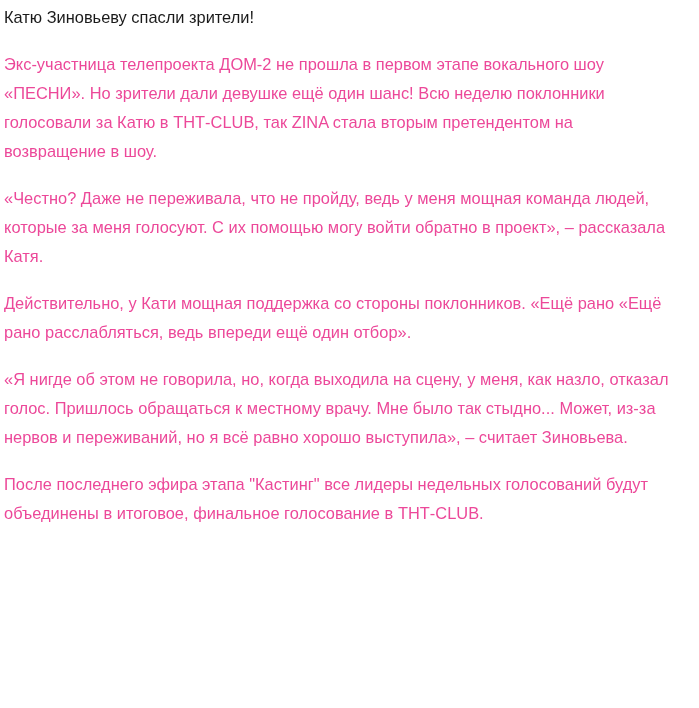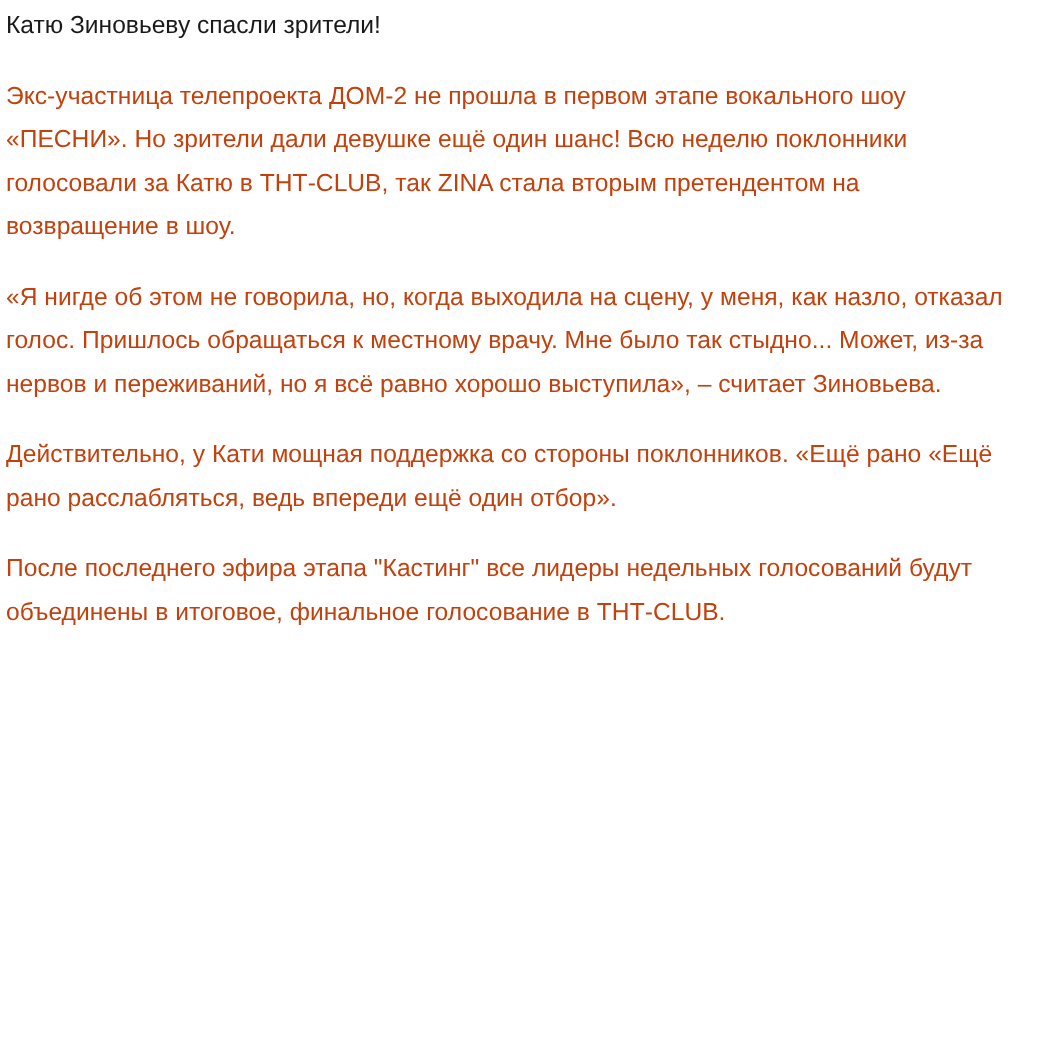--- a/index.html
+++ b/index.html
@@ -16,21 +16,21 @@
     -webkit-font-smoothing: antialiased;
   }
   .article {
     padding: 3px 26px 0 4px;
     box-sizing: border-box;
     width: 699px;
   }
   .para {
     font-size: 16.4px;
     line-height: 29px;
-    color: #c2410c;
+    color: #ec4899;
     margin: 0;
     white-space: pre-wrap;
     word-wrap: break-word;
     letter-spacing: 0.02px;
   }
   .para + .para {
     margin-top: 18px;
   }
   .para.tight + .para.tight {
     margin-top: 0;
@@ -45,22 +45,23 @@
 </style>
 </head>
 <body>
 
 <div class="article">
 
   <p class="headline">Катю Зиновьеву спасли зрители!</p>
 
   <p class="para">Экс-участница телепроекта ДОМ-2 не прошла в первом этапе вокального шоу «ПЕСНИ». Но зрители дали девушке ещё один шанс! Всю неделю поклонники голосовали за Катю в ТНТ-CLUB, так ZINA стала вторым претендентом на возвращение в шоу.</p>
 
+  <p class="para">«Честно? Даже не переживала, что не пройду, ведь у меня мощная команда людей, которые за меня голосуют. С их помощью могу войти обратно в проект», – рассказала Катя.</p>
 
 
+  <p class="para">Действительно, у Кати мощная поддержка со стороны поклонников. «Ещё рано «Ещё рано расслабляться, ведь впереди ещё один отбор».</p>
+
   <p class="para tight">«Я нигде об этом не говорила, но, когда выходила на сцену, у меня, как назло, отказал голос. Пришлось обращаться к местному врачу. Мне было так стыдно... Может, из-за нервов и переживаний, но я всё равно хорошо выступила», – считает Зиновьева.</p>
-
-  <p class="para">Действительно, у Кати мощная поддержка со стороны поклонников. «Ещё рано «Ещё рано расслабляться, ведь впереди ещё один отбор».</p>
 
   <p class="para">После последнего эфира этапа "Кастинг" все лидеры недельных голосований будут объединены в итоговое, финальное голосование в ТНТ-CLUB.</p>
 
 
 </div>
 
 </body></html>

